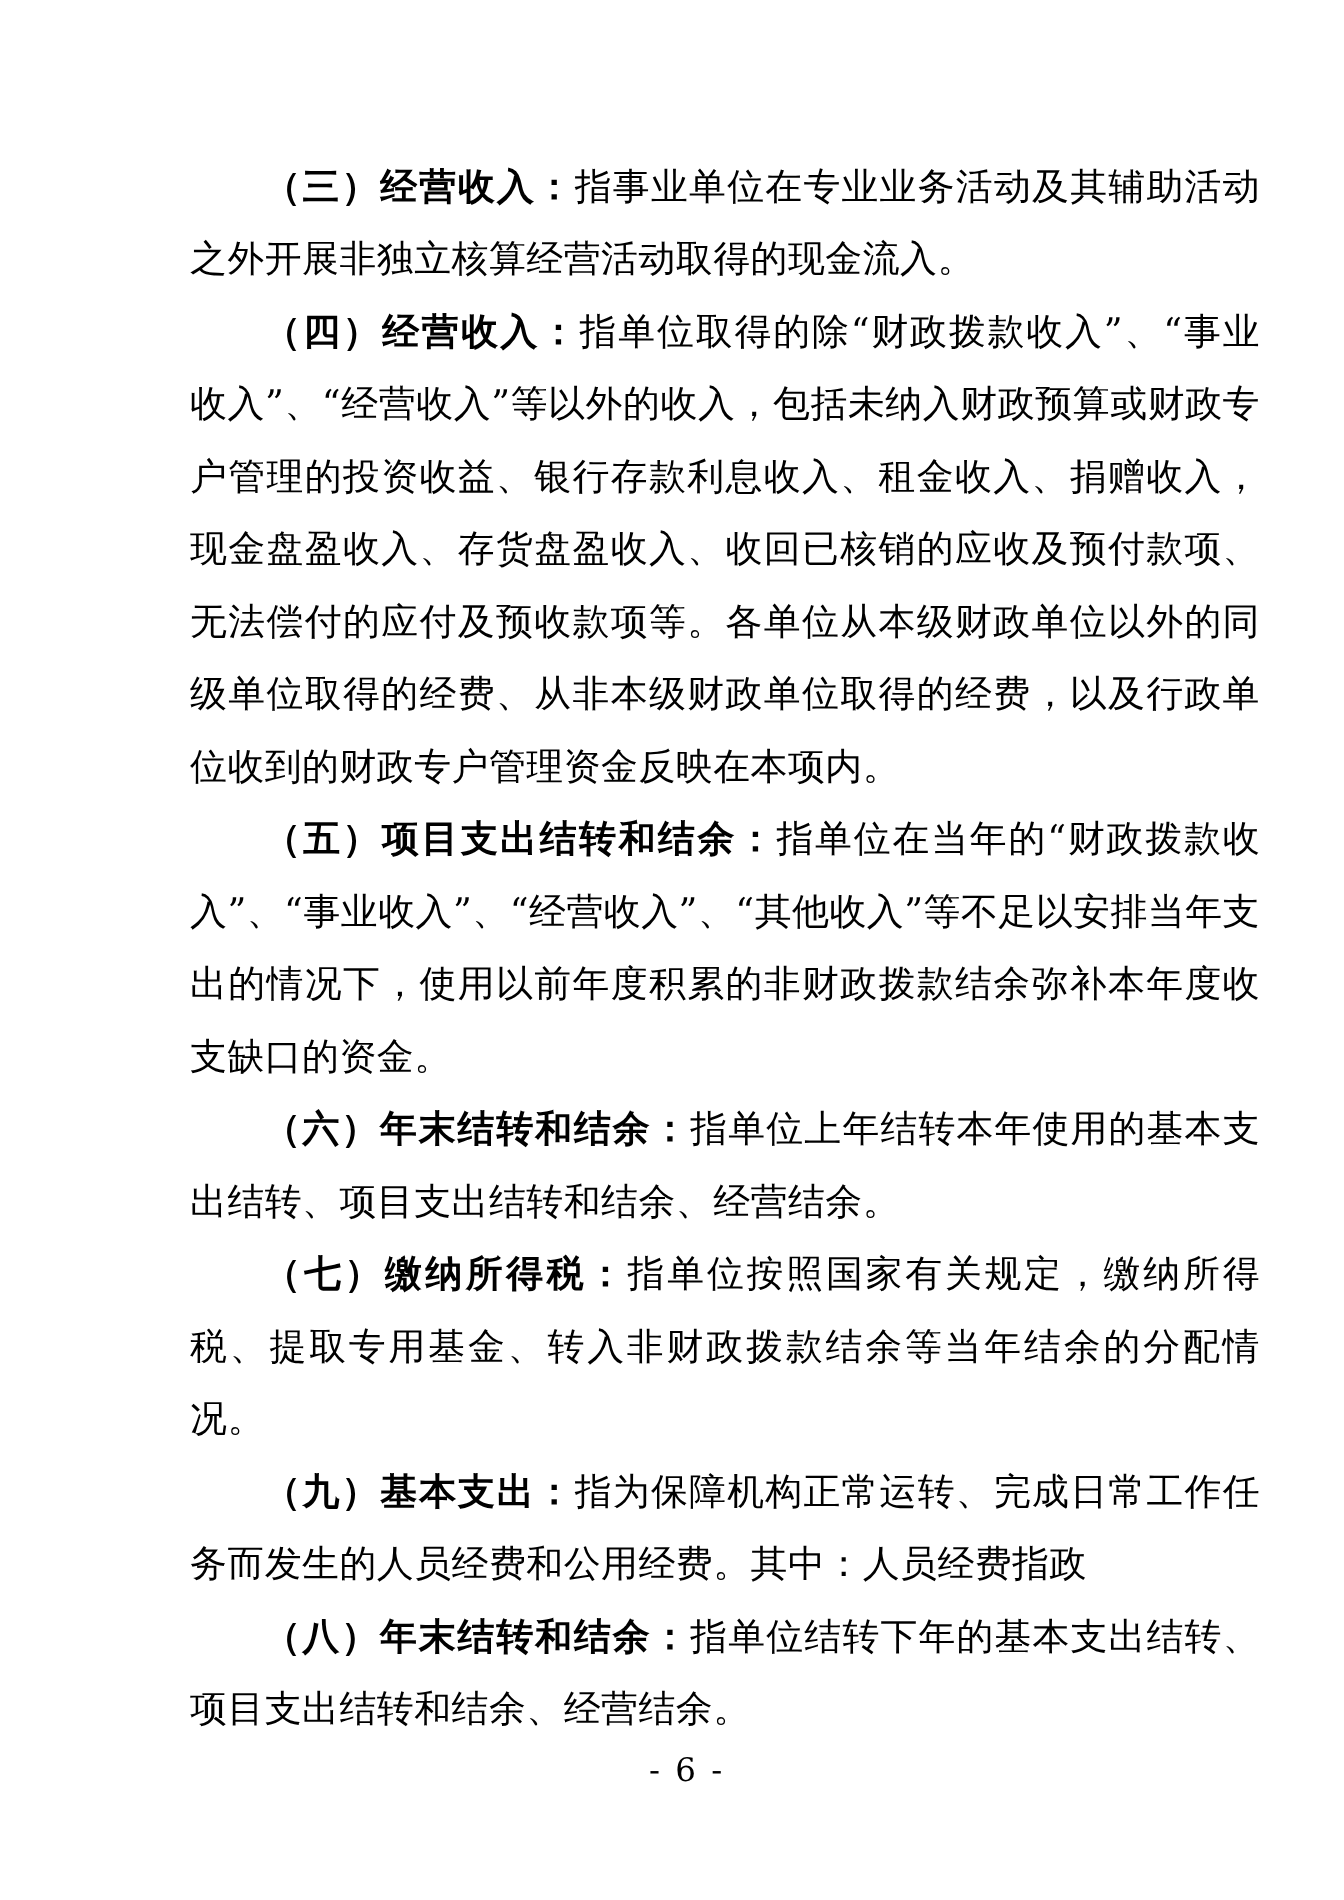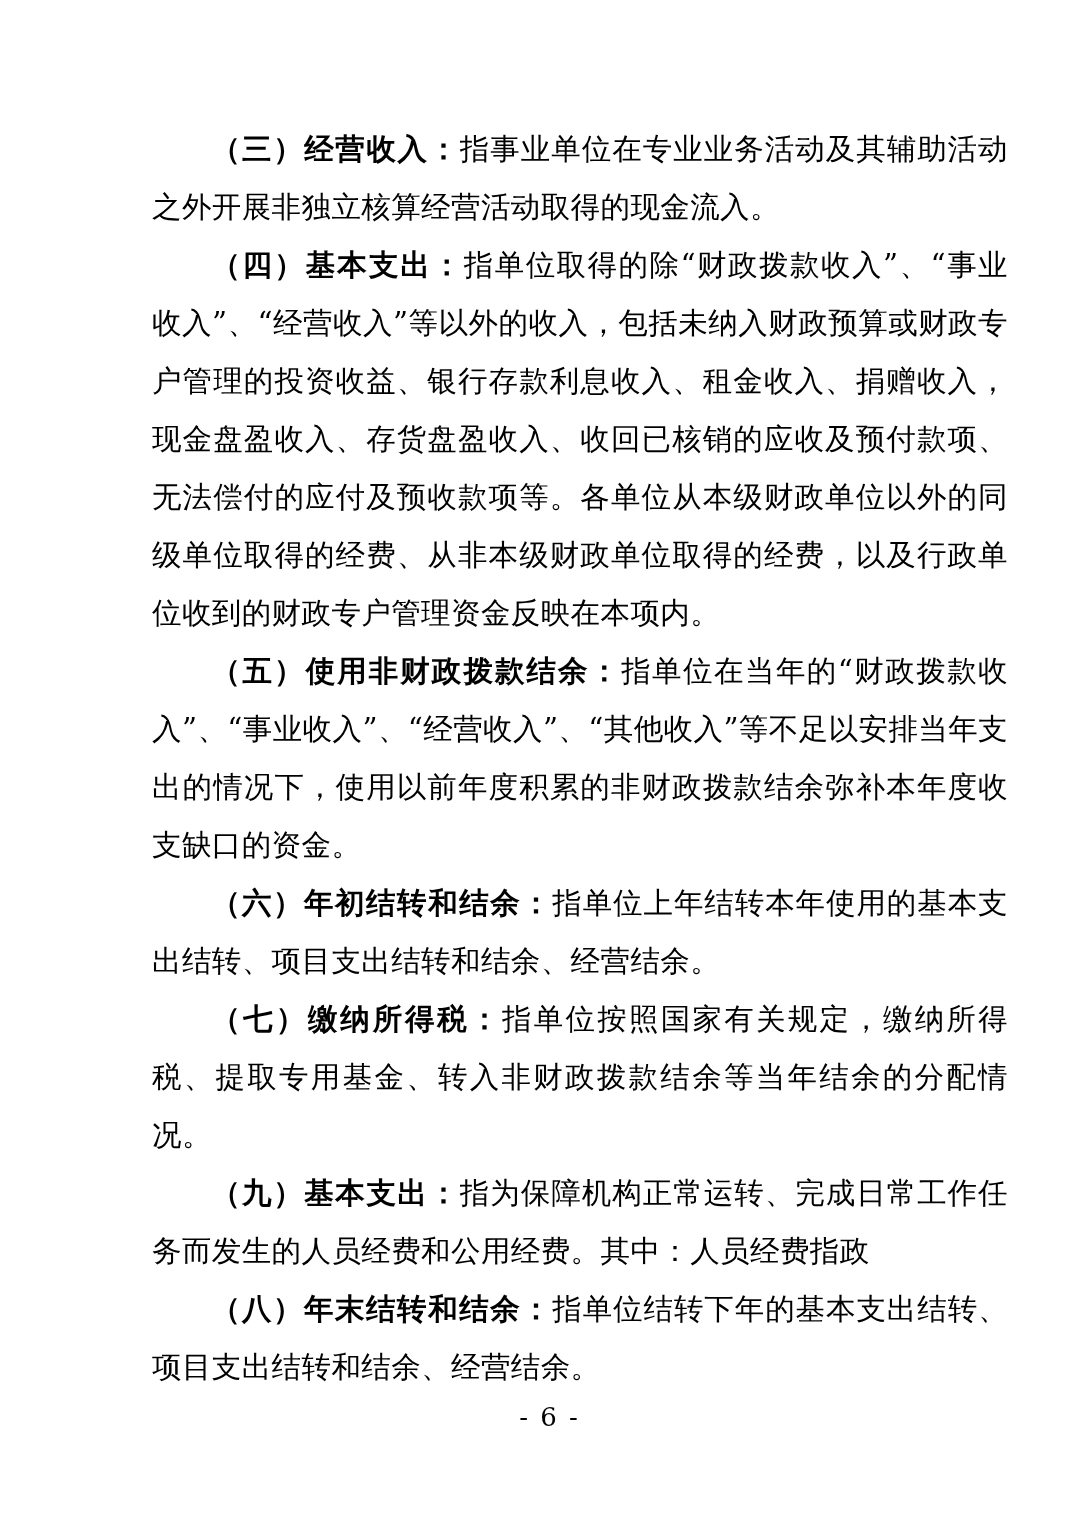--- a/index.html
+++ b/index.html
@@ -52,25 +52,25 @@
   }
 </style>
 </head>
 <body>
 
 <div class="page">
   <div class="doc-body">
 
     <p class="para"><span class="lead">（三）经营收入：</span><span>指事业单位在专业业务活动及其辅助活动之外开展非独立核算经营活动取得的现金流入。</span></p>
 
-    <p class="para"><span class="lead">（四）基本支出：</span><span>指单位取得的除“财政拨款收入”、“事业收入”、“经营收入”等以外的收入，包括未纳入财政预算或财政专户管理的投资收益、银行存款利息收入、租金收入、捐赠收入，现金盘盈收入、存货盘盈收入、收回已核销的应收及预付款项、无法偿付的应付及预收款项等。各单位从本级财政单位以外的同级单位取得的经费、从非本级财政单位取得的经费，以及行政单位收到的财政专户管理资金反映在本项内。</span></p>
+    <p class="para"><span class="lead">（四）经营收入：</span><span>指单位取得的除“财政拨款收入”、“事业收入”、“经营收入”等以外的收入，包括未纳入财政预算或财政专户管理的投资收益、银行存款利息收入、租金收入、捐赠收入，现金盘盈收入、存货盘盈收入、收回已核销的应收及预付款项、无法偿付的应付及预收款项等。各单位从本级财政单位以外的同级单位取得的经费、从非本级财政单位取得的经费，以及行政单位收到的财政专户管理资金反映在本项内。</span></p>
 
-    <p class="para"><span class="lead">（五）使用非财政拨款结余：</span><span>指单位在当年的“财政拨款收入”、“事业收入”、“经营收入”、“其他收入”等不足以安排当年支出的情况下，使用以前年度积累的非财政拨款结余弥补本年度收支缺口的资金。</span></p>
+    <p class="para"><span class="lead">（五）项目支出结转和结余：</span><span>指单位在当年的“财政拨款收入”、“事业收入”、“经营收入”、“其他收入”等不足以安排当年支出的情况下，使用以前年度积累的非财政拨款结余弥补本年度收支缺口的资金。</span></p>
 
-    <p class="para"><span class="lead">（六）年初结转和结余：</span><span>指单位上年结转本年使用的基本支出结转、项目支出结转和结余、经营结余。</span></p>
+    <p class="para"><span class="lead">（六）年末结转和结余：</span><span>指单位上年结转本年使用的基本支出结转、项目支出结转和结余、经营结余。</span></p>
 
     <p class="para"><span class="lead">（七）缴纳所得税：</span><span>指单位按照国家有关规定，缴纳所得税、提取专用基金、转入非财政拨款结余等当年结余的分配情况。</span></p>
 
     <p class="para"><span class="lead">（九）基本支出：</span><span>指为保障机构正常运转、完成日常工作任务而发生的人员经费和公用经费。其中：人员经费指政</span></p>
 
     <p class="para"><span class="lead">（八）年末结转和结余：</span><span>指单位结转下年的基本支出结转、项目支出结转和结余、经营结余。</span></p>
 
   </div>
   <div class="page-number">- 6 -</div>
 </div>

